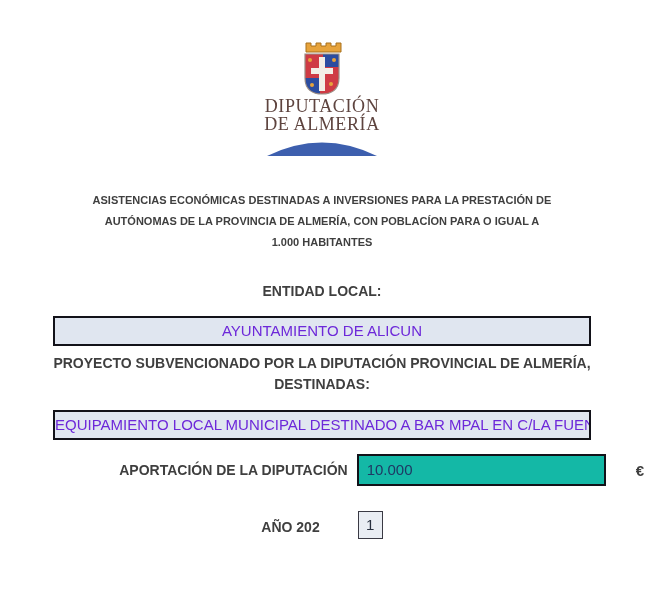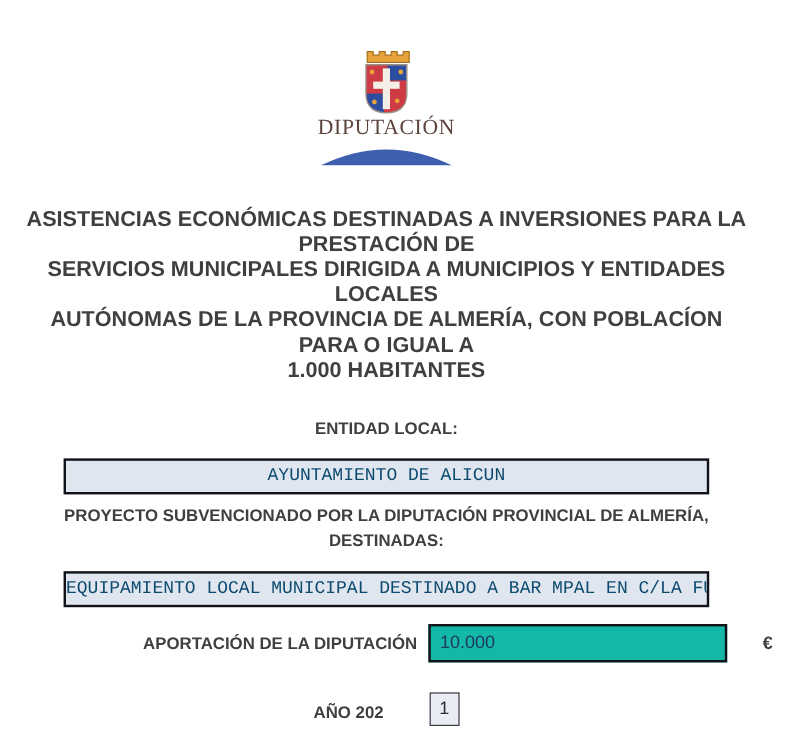--- a/index.html
+++ b/index.html
@@ -26,48 +26,47 @@
     letter-spacing: 0.6px;
     color: #5e443f;
     font-weight: 500;
   }
   .arc { display: block; margin: 6px auto 0; }
   
   .heading {
     margin: 34px auto 0;
     width: 600px;
     text-align: center;
-    font-size: 18px;
+    font-size: 11px;
     line-height: 21px;
     font-weight: bold;
     color: #3f3f3f;
   }
   .section-label {
     text-align: center;
     font-size: 14px;
     line-height: 21px;
     font-weight: bold;
     color: #3f3f3f;
   }
   .entidad-label { margin-top: 28px; }
   .proyecto-label { margin-top: 7px; width: 600px; margin-left: auto; margin-right: auto; }
   
   .field-box {
     margin: 14px auto 0;
     width: 538px;
     height: 30px;
     background: #e0e6f0;
     border: 2px solid #121219;
-    color: #0c4a6e;
+    color: #6d28d9;
     font-size: 15px;
     line-height: 26px;
     text-align: center;
     white-space: nowrap;
     overflow: hidden;
-    font-family: Liberation Mono, monospace;
   }
   .proyecto-box { margin-top: 15px; }
   
   .aportacion-row {
     margin-top: 14px;
     padding-left: 78px;
     display: flex;
     align-items: center;
     height: 32px;
     justify-content: flex-end;
@@ -142,29 +141,29 @@
       <circle cx="20" cy="22" r="2" fill="#e7a33b"></circle>
       <circle cx="44" cy="22" r="2" fill="#e7a33b"></circle>
       <circle cx="41" cy="46" r="2" fill="#e7a33b"></circle>
       <circle cx="22" cy="47" r="2" fill="#e7a33b"></circle>
     </g>
     <path d="M15 16 h34 v24 c0 12 -8 16 -17 16 c-9 0 -17 -4 -17 -16 z" fill="none" stroke="#9a8f86" stroke-width="1.2"></path>
   </svg>
 
   <div class="logo-title">
     <div>DIPUTACIÓN</div>
+    <div>DE ALMERÍA</div>
   </div>
 
   <svg class="arc" width="110" height="17" viewBox="0 0 110 17">
     <path d="M0 17 Q55 -10 110 17 Z" fill="#3d5fae"></path>
   </svg>
 
   <div class="heading">
     <div>ASISTENCIAS ECONÓMICAS DESTINADAS A INVERSIONES PARA LA PRESTACIÓN DE</div>
-    <div>SERVICIOS MUNICIPALES DIRIGIDA A MUNICIPIOS Y ENTIDADES LOCALES</div>
     <div>AUTÓNOMAS DE LA PROVINCIA DE ALMERÍA, CON POBLACÍON PARA O IGUAL A</div>
     <div>1.000 HABITANTES</div>
   </div>
 
   <div class="section-label entidad-label">ENTIDAD LOCAL:</div>
 
   <div class="field-box">AYUNTAMIENTO DE ALICUN</div>
 
   <div class="section-label proyecto-label">
     <div>PROYECTO SUBVENCIONADO POR LA DIPUTACIÓN PROVINCIAL DE ALMERÍA,</div>

